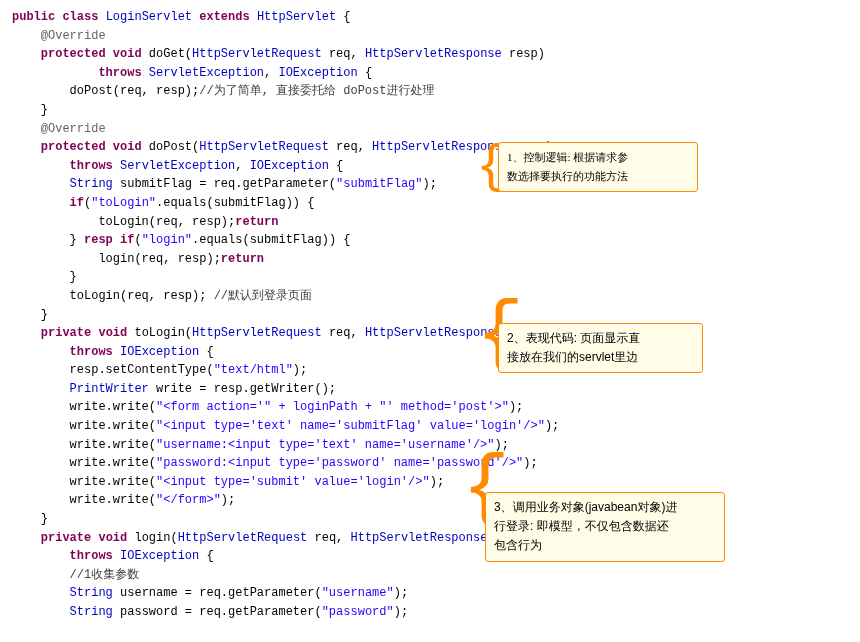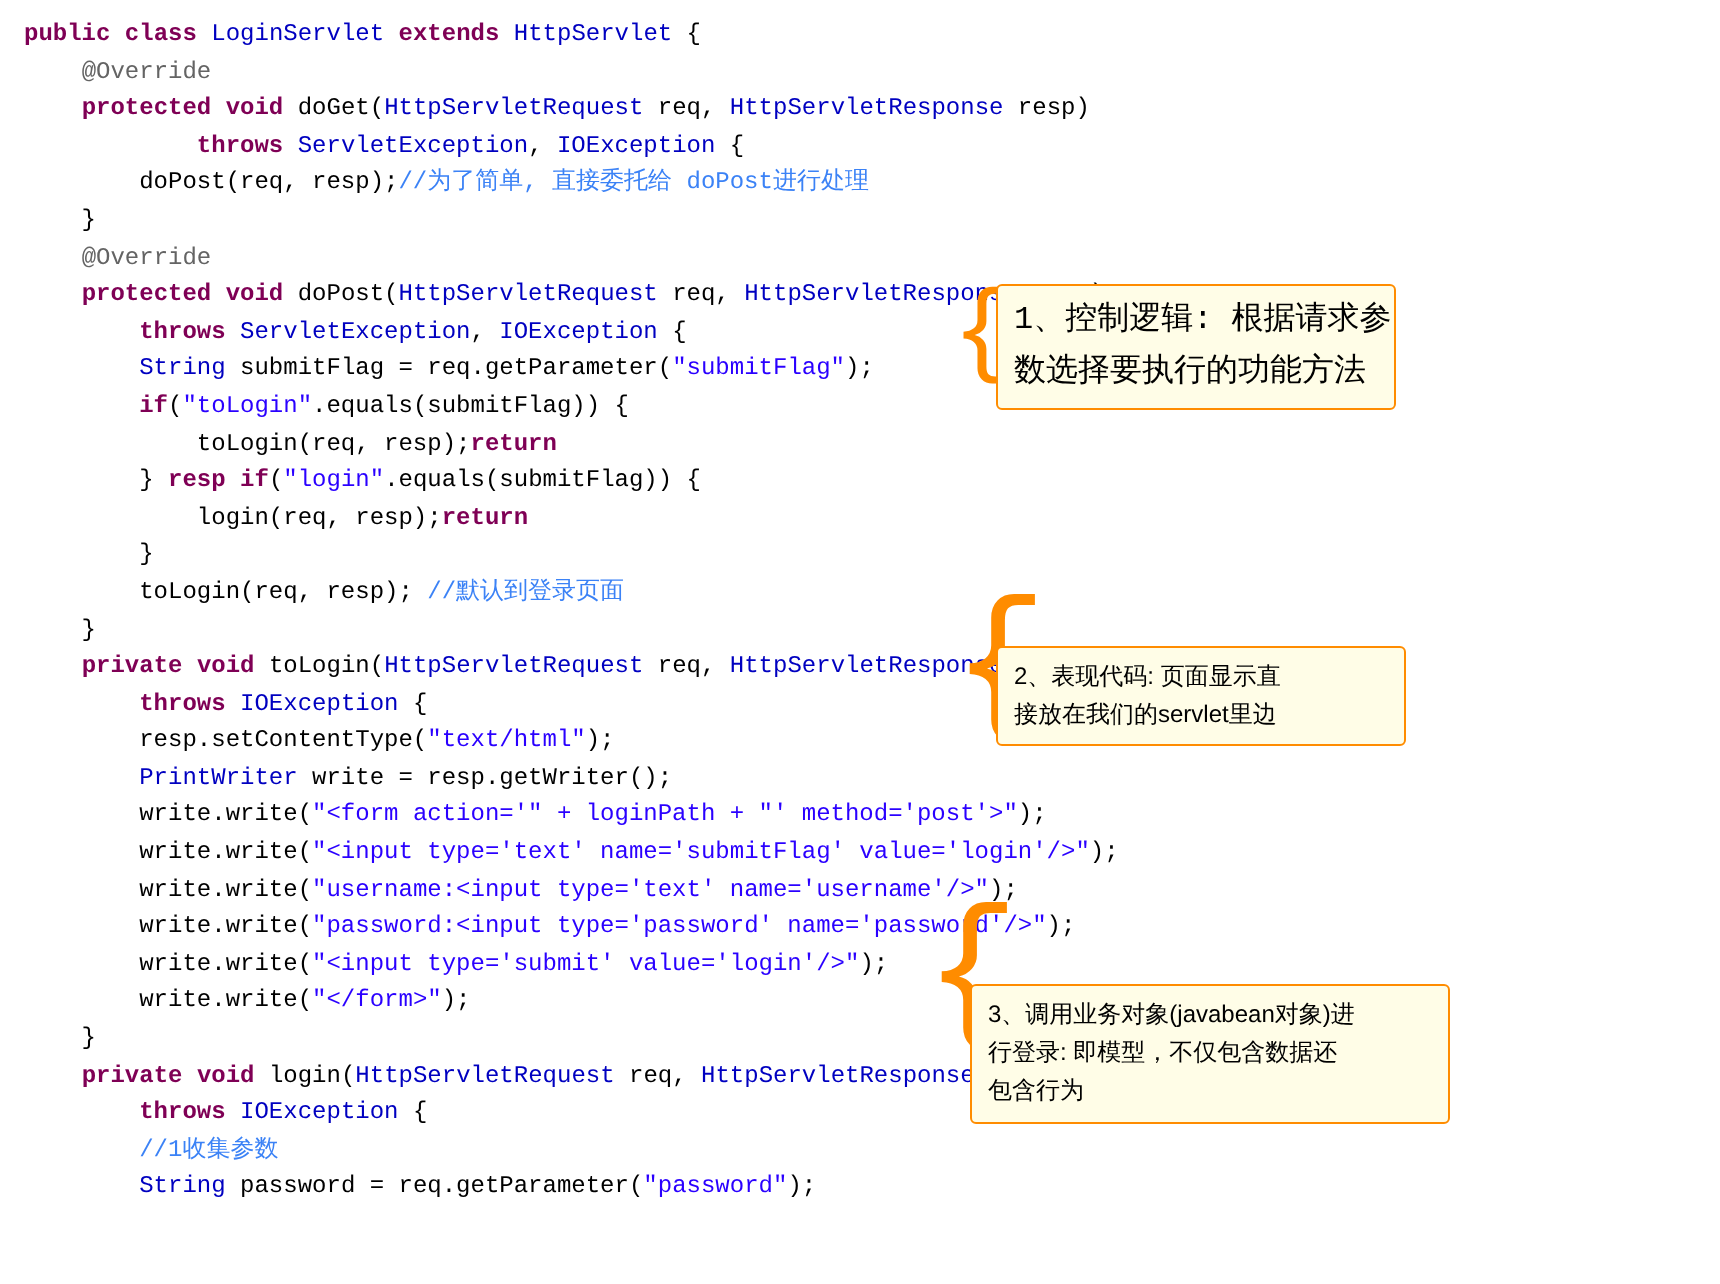--- a/index.html
+++ b/index.html
@@ -18,21 +18,21 @@
       padding: 8px 12px;
       background: #ffffff;
     }
     .code-line {
       white-space: pre;
       display: block;
       line-height: 1.55;
     }
     
     .kw { color: #7f0055; font-weight: bold; } 
-    .cm { color: #3b82f6; } 
+    .cm { color: #404040; } 
     .st { color: #2a00ff; } 
     .cn { color: #0000c0; text-align: right; } 
     .an { color: #646464; } 
 
     
     .annotation-box {
       position: absolute;
       background: #fffde7;
       border: 1.5px solid #ff8c00;
       border-radius: 3px;
@@ -78,27 +78,28 @@
 <span class="code-line">        write.write(<span class="st">"&lt;input type='text' name='submitFlag' value='login'/&gt;"</span>);</span>
 <span class="code-line">        write.write(<span class="st">"username:&lt;input type='text' name='username'/&gt;"</span>);</span>
 <span class="code-line">        write.write(<span class="st">"password:&lt;input type='password' name='password'/&gt;"</span>);</span>
 <span class="code-line">        write.write(<span class="st">"&lt;input type='submit' value='login'/&gt;"</span>);</span>
 <span class="code-line">        write.write(<span class="st">"&lt;/form&gt;"</span>);</span>
 <span class="code-line">    }</span>
 <span class="code-line"></span>
 <span class="code-line">    <span class="kw">private</span> <span class="kw">void</span> login(<span class="cn">HttpServletRequest</span> req, <span class="cn">HttpServletResponse</span> resp)</span>
 <span class="code-line">        <span class="kw">throws</span> <span class="cn">IOException</span> {</span>
 <span class="code-line">        <span class="cm">//1收集参数</span></span>
+<span class="code-line">        <span class="cn">String</span> username = req.getParameter(<span class="st">"username"</span>);</span>
 <span class="code-line">        <span class="cn">String</span> password = req.getParameter(<span class="st">"password"</span>);</span>
 <span class="code-line">        </span>
 
   </div>
 
   <div class="annotation-box" style="top: 142px; left: 498px; width: 200px;">
-    <span style="white-space:pre; font-family:Liberation Mono, monospace; font-size:16px;">1、控制逻辑: 根据请求参
+    <span style="white-space:pre; font-family:Liberation Serif, serif; font-size:11px;">1、控制逻辑: 根据请求参
 数选择要执行的功能方法</span>
   </div>
 
   <div style="position:absolute; top: 142px; left: 476px; font-size: 52px; color: #ff8c00; line-height:1; font-weight:300; z-index:9;">{</div>
 
   <div class="annotation-box" style="top: 283px; left: 498px; width: 205px; margin-top: 40px;">
     <span style="white-space:pre; font-family:'SimSun','Microsoft YaHei',sans-serif; font-size:12px;">2、表现代码: 页面显示直
 接放在我们的servlet里边</span>
   </div>
 

